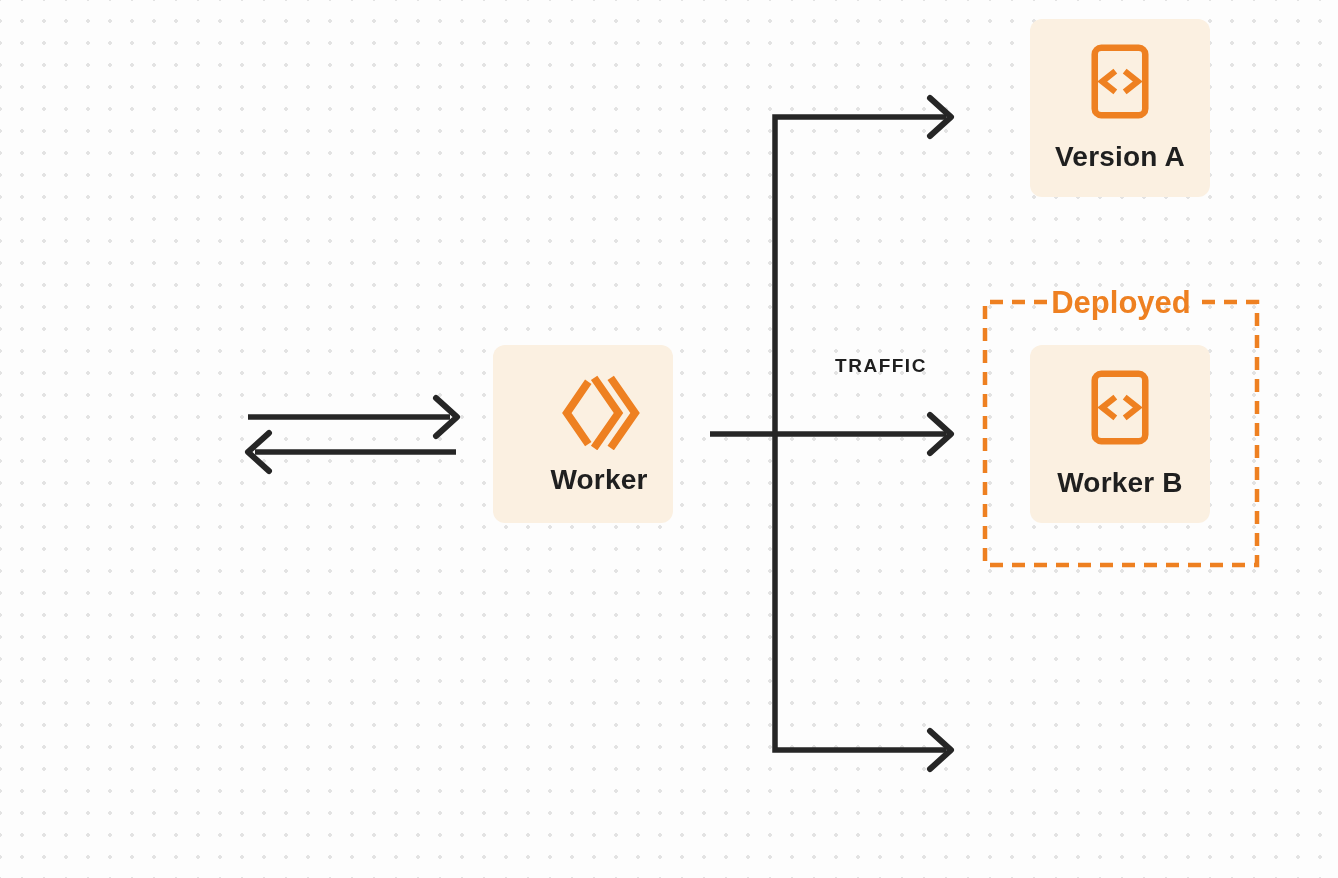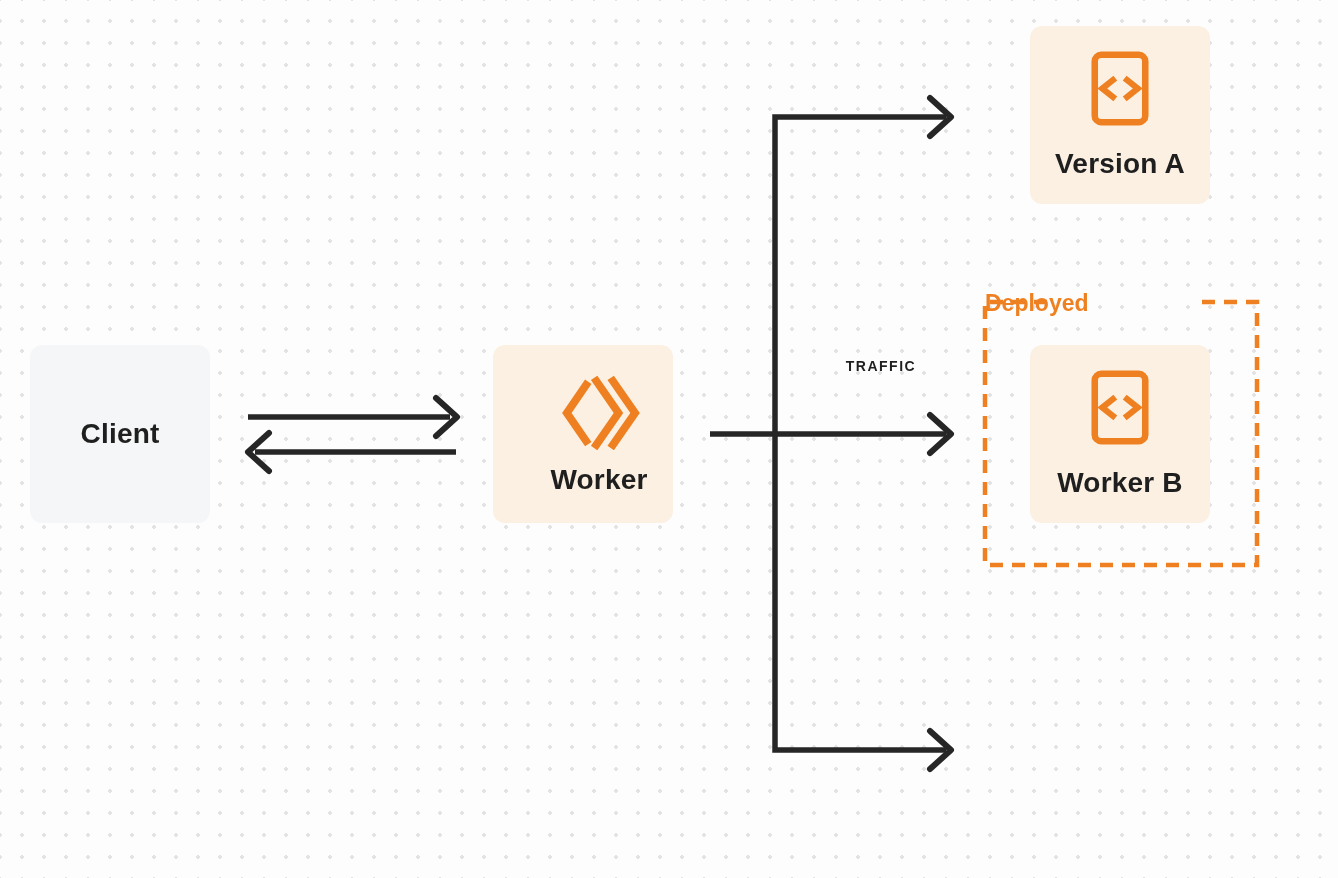--- a/index.html
+++ b/index.html
@@ -44,37 +44,37 @@
     position:absolute;width:180px;height:178px;border-radius:12px;
     display:flex;flex-direction:column;align-items:center;justify-content:center;
   }
   .node-label{
     font-size:28px;font-weight:700;color:var(--text);
     letter-spacing:0.2px;white-space:nowrap;
   }
   .node-client{left:30px;top:345px;background:var(--node-fill-gray);}
   .node-worker{left:493px;top:345px;background:var(--node-fill-cream);padding-left:32px;}
   .node-version{left:1030px;background:var(--node-fill-cream);}
-  .node-version-a{top:26px;}
+  .node-version-a{top:19px;}
   .node-version-b{top:345px;}
   .node-version-c{top:661px;}
   .node-icon{display:block;margin-bottom:22px;}
   .worker-icon{margin-bottom:14px;}
   .icon-stroke{stroke:var(--accent);fill:none;}
   .deployed-label{
     position:absolute;left:985px;top:288px;width:272px;height:30px;
-    font-size:23px;font-weight:700;color:var(--accent);
+    text-align:center;font-size:31px;font-weight:700;color:var(--accent);
     line-height:30px;white-space:nowrap;
   }
   .traffic-label{
     position:absolute;left:777px;top:350px;width:160px;
     text-align:center;color:var(--text);font-weight:700;
   }
   .traffic-percent{display:block;font-size:20px;line-height:30px;letter-spacing:0.5px;}
-  .traffic-word{display:block;font-size:14px;line-height:32px;letter-spacing:1.5px;margin-left:48px;}
+  .traffic-word{display:block;font-size:19px;line-height:32px;letter-spacing:1.5px;margin-left:48px;}
 </style>
 </head>
 <body>
 
 <div class="canvas">
 
   <svg class="overlay" viewBox="0 0 1338 878" aria-hidden="true">
 
     <path class="flow-line" d="M 248 417 H 450"></path>
     <path class="flow-head" d="M 436 398 L 457 417 L 436 436"></path>
@@ -85,23 +85,20 @@
     <path class="flow-line" d="M 710 434 H 946"></path>
     <path class="flow-head" d="M 930 415 L 951 434 L 930 453"></path>
 
     <path class="flow-line" d="M 946 117 L 775 117 L 775 750 L 946 750"></path>
     <path class="flow-head" d="M 930 98 L 951 117 L 930 136"></path>
     <path class="flow-head" d="M 930 731 L 951 750 L 930 769"></path>
 
     <path class="deploy-dash" d="M 1047 302 L 985 302 L 985 565 L 1257 565 L 1257 302 L 1195 302"></path>
   </svg>
 
-  <div class="node node-client">
-    <span class="node-label">Client</span>
-  </div>
 
   <div class="node node-worker">
     <svg class="node-icon worker-icon" width="82" height="78" viewBox="0 0 84 80" aria-hidden="true">
       <path class="icon-stroke" stroke-width="8" stroke-linecap="butt" stroke-linejoin="miter" d="M 31 10 L 9 42 L 31 74"></path>
       <path class="icon-stroke" stroke-width="8" stroke-linecap="butt" stroke-linejoin="miter" d="M 37 6 L 62 42 L 37 78"></path>
       <path class="icon-stroke" stroke-width="8" stroke-linecap="butt" stroke-linejoin="miter" d="M 54 6 L 79 42 L 54 78"></path>
     </svg>
     <span class="node-label">Worker</span>
   </div>
 

